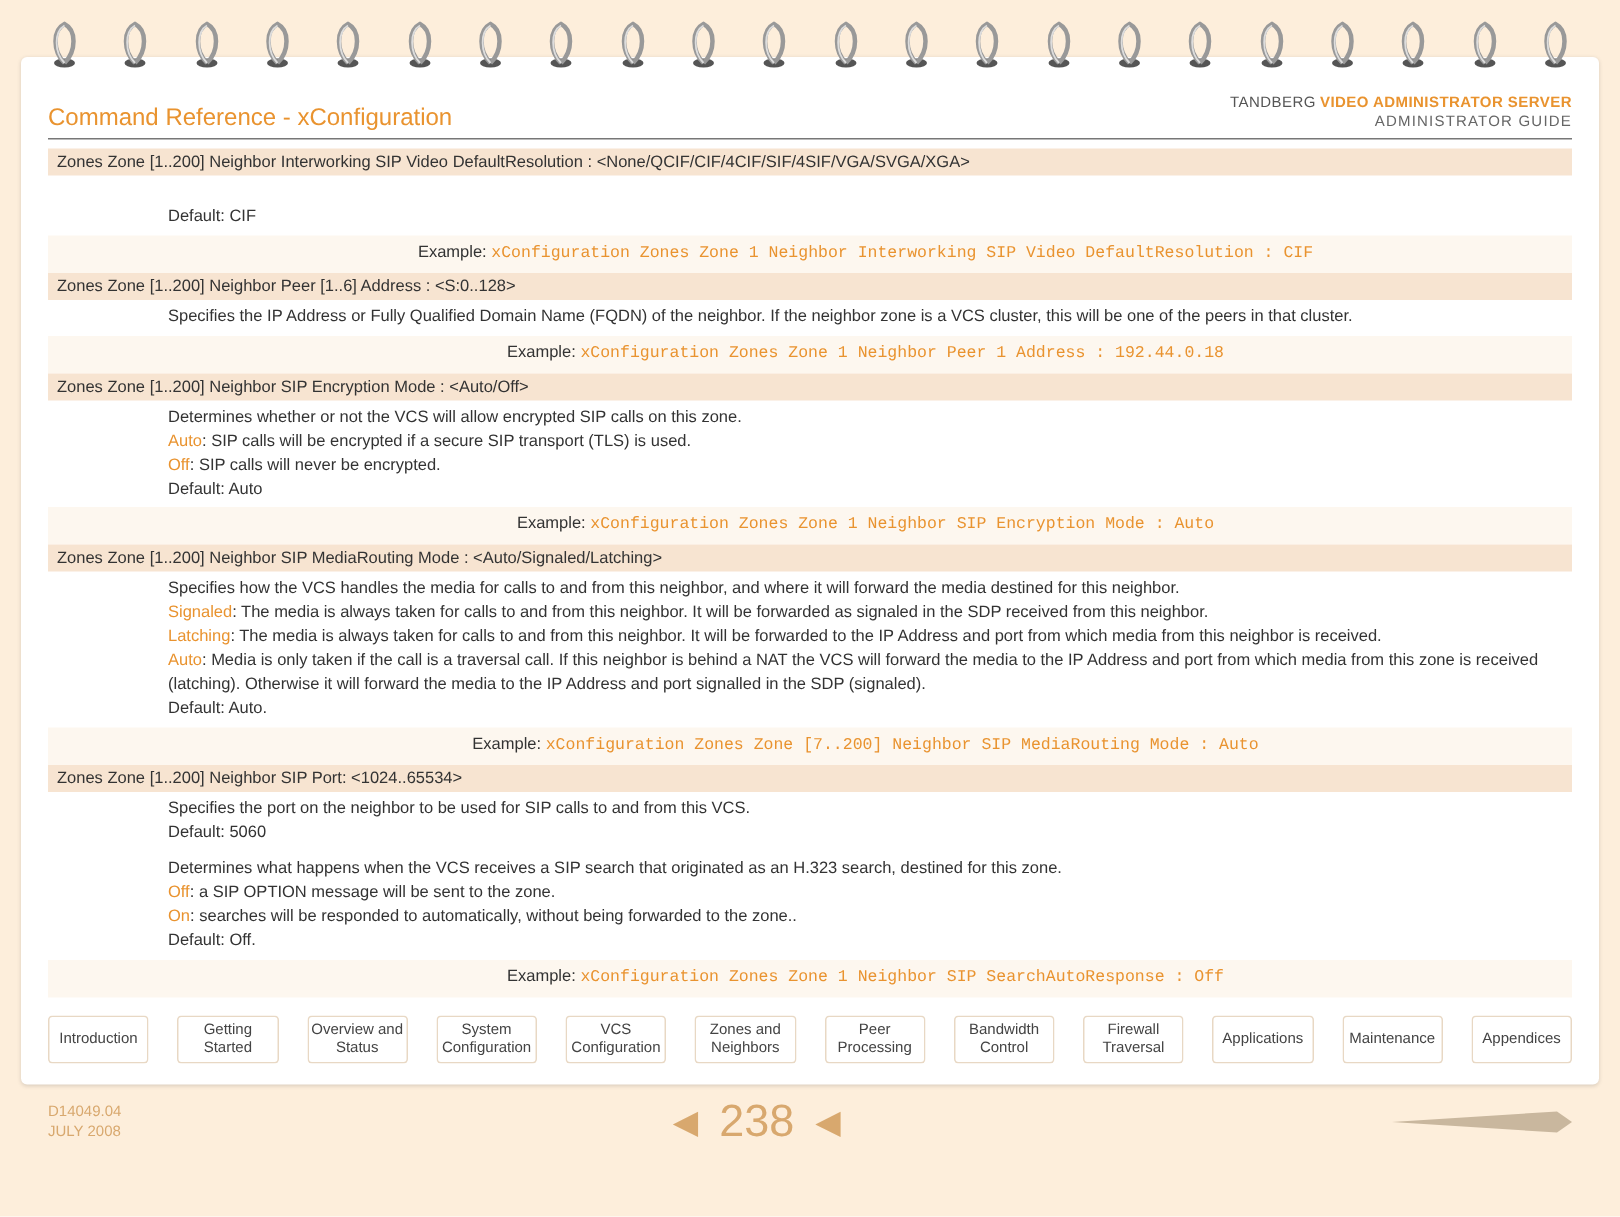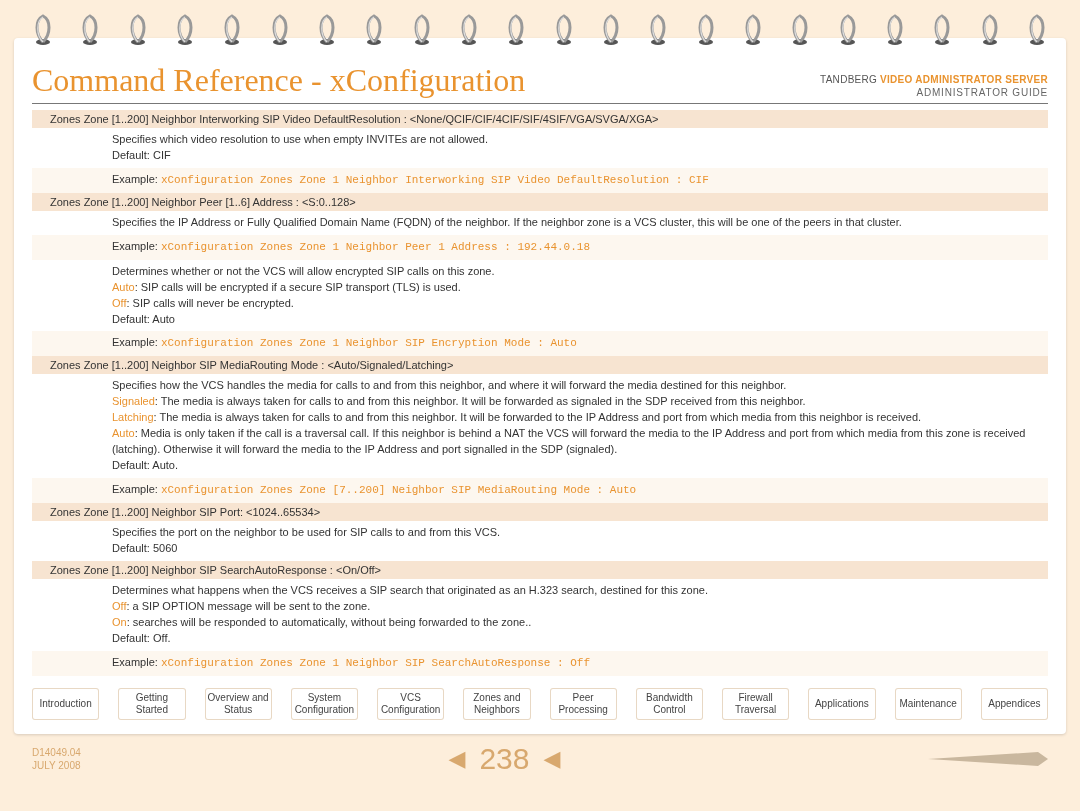--- a/index.html
+++ b/index.html
@@ -3,28 +3,28 @@
 <meta charset="utf-8">
 <style>
   * { margin: 0; padding: 0; box-sizing: border-box; }
   body { background: #FDEEDB; font-family: Arial, Helvetica, sans-serif; font-size: 11px; color: #333; }
   .page-wrap { width: 1080px; margin: 0 auto; padding: 10px 14px 0 14px; position: relative; }
   .spiral-row { display: flex; justify-content: space-between; padding: 0 18px; height: 38px; align-items: flex-end; position: relative; z-index: 2; margin-bottom: -10px; }
   .spiral { width: 22px; height: 36px; position: relative; }
   .spiral svg { width: 100%; height: 100%; }
   .sheet { background: #fff; border-radius: 4px; padding: 24px 18px 14px 18px; box-shadow: 0 1px 3px rgba(0,0,0,.15); position: relative; }
   .header-row { display: flex; justify-content: space-between; align-items: flex-end; border-bottom: 1px solid #777; padding-bottom: 4px; margin-bottom: 6px; }
-  .page-title { font-size: 32px; color: #E9932F; font-weight: normal; font-family: Liberation Serif, serif; }
+  .page-title { font-size: 16px; color: #E9932F; font-weight: normal; }
   .brand-block { text-align: right; font-size: 10px; line-height: 1.3; }
   .brand-line1 .t { color: #555; letter-spacing: .3px; }
   .brand-line1 .p { color: #E9932F; font-weight: bold; letter-spacing: .3px; }
   .brand-line2 { color: #666; letter-spacing: .8px; }
-  .cmd-header { background: #F7E4D1; padding: 3px 18px; font-size: 11px; color: #333; margin-top: 0; }
+  .cmd-header { background: #F7E4D1; padding: 3px 6px; font-size: 11px; color: #333; margin-top: 0; }
   .cmd-body { padding: 4px 6px 4px 80px; font-size: 11px; line-height: 1.45; }
-  .cmd-body.alt { background: #FDF7EF; }
+  .cmd-body.alt { background: #FDF7EF; text-align: center; }
   .cmd-body .hl { color: #E9932F; }
   .cmd-body .mono { font-family: "Courier New", monospace; }
   .nav-row { display: flex; gap: 19px; margin-top: 12px; }
   .nav-item { flex: 1; background: #fff; border-radius: 3px; text-align: center; font-size: 10px; color: #444; padding: 4px 2px; line-height: 1.2; display: flex; flex-direction: column; justify-content: center; min-height: 30px; box-shadow: inset 0 0 0 1px #e8d8c4; cursor: pointer; }
   .footer-row { display: flex; align-items: center; justify-content: space-between; padding: 8px 18px 12px 18px; }
   .doc-meta { font-size: 10px; color: #D8A86E; line-height: 1.3; }
   .pager { display: flex; align-items: center; gap: 14px; font-size: 30px; color: #D8A86E; justify-content: center; flex: 1; }
   .pager .arrow { font-size: 22px; }
   .long-arrow { width: 120px; height: 18px; }
   .long-arrow svg polygon { fill: #C9B79E; }
@@ -153,33 +153,33 @@
         <div class="brand-line1">
           <span class="t">TANDBERG</span>
           <span class="p">VIDEO ADMINISTRATOR SERVER</span>
         </div>
         <div class="brand-line2">ADMINISTRATOR GUIDE</div>
       </div>
     </div>
 
     <div id="commands-container">
         <div class="cmd-header">Zones Zone [1..200] Neighbor Interworking SIP Video DefaultResolution : &lt;None/QCIF/CIF/4CIF/SIF/4SIF/VGA/SVGA/XGA&gt;</div>
-        <div class="cmd-body"><span>Specifies which video resolution to use when empty INVITEs are not allowed.</span><br><span>Default: CIF</span></div>
+        <div class="cmd-body"><br><span>Default: CIF</span></div>
         <div class="cmd-body alt"><span>Example: </span><span class="hl mono">xConfiguration Zones Zone 1 Neighbor Interworking SIP Video DefaultResolution : CIF</span></div>
         <div class="cmd-header">Zones Zone [1..200] Neighbor Peer [1..6] Address : &lt;S:0..128&gt;</div>
         <div class="cmd-body"><span>Specifies the IP Address or Fully Qualified Domain Name (FQDN) of the neighbor. If the neighbor zone is a VCS cluster, this will be one of the peers in that cluster.</span></div>
         <div class="cmd-body alt"><span>Example: </span><span class="hl mono">xConfiguration Zones Zone 1 Neighbor Peer 1 Address : 192.44.0.18</span></div>
+        <div class="cmd-header">Zones Zone [1..200] Neighbor SIP Encryption Mode : &lt;Auto/Off&gt;</div>
         <div class="cmd-body"><span>Determines whether or not the VCS will allow encrypted SIP calls on this zone.</span><br><span class="hl">Auto</span><span>: SIP calls will be encrypted if a secure SIP transport (TLS) is used.</span><br><span class="hl">Off</span><span>: SIP calls will never be encrypted.</span><br><span>Default: Auto</span></div>
         <div class="cmd-body alt"><span>Example: </span><span class="hl mono">xConfiguration Zones Zone 1 Neighbor SIP Encryption Mode : Auto</span></div>
         <div class="cmd-header">Zones Zone [1..200] Neighbor SIP MediaRouting Mode : &lt;Auto/Signaled/Latching&gt;</div>
         <div class="cmd-body"><span>Specifies how the VCS handles the media for calls to and from this neighbor, and where it will forward the media destined for this neighbor.</span><br><span class="hl">Signaled</span><span>: The media is always taken for calls to and from this neighbor. It will be forwarded as signaled in the SDP received from this neighbor.</span><br><span class="hl">Latching</span><span>: The media is always taken for calls to and from this neighbor. It will be forwarded to the IP Address and port from which media from this neighbor is received.</span><br><span class="hl">Auto</span><span>: Media is only taken if the call is a traversal call. If this neighbor is behind a NAT the VCS will forward the media to the IP Address and port from which media from this zone is received (latching).  Otherwise it will forward the media to the IP Address and port signalled in the SDP (signaled).</span><br><span>Default: Auto.</span></div>
         <div class="cmd-body alt"><span>Example: </span><span class="hl mono">xConfiguration Zones Zone [7..200] Neighbor SIP MediaRouting Mode : Auto</span></div>
         <div class="cmd-header">Zones Zone [1..200] Neighbor SIP Port: &lt;1024..65534&gt;</div>
         <div class="cmd-body"><span>Specifies the port on the neighbor to be used for SIP calls to and from this VCS.</span><br><span>Default: 5060</span></div>
-        <div class="cmd-header">Zones Zone [1..200] Neighbor SIP SearchAutoResponse : &lt;On/Off&gt;</div>
         <div class="cmd-body"><span>Determines what happens when the VCS receives a SIP search that originated as an H.323 search, destined for this zone.</span><br><span class="hl">Off</span><span>: a SIP OPTION message will be sent to the zone.</span><br><span class="hl">On</span><span>: searches will be responded to automatically, without being forwarded to the zone..</span><br><span>Default: Off.</span></div>
         <div class="cmd-body alt"><span>Example: </span><span class="hl mono">xConfiguration Zones Zone 1 Neighbor SIP SearchAutoResponse : Off</span></div>
       </div>
 
     <div class="nav-row" id="nav-row">
         <div class="nav-item">
           <span>Introduction</span>
         </div>
         <div class="nav-item">
           <span>Getting Started</span>

